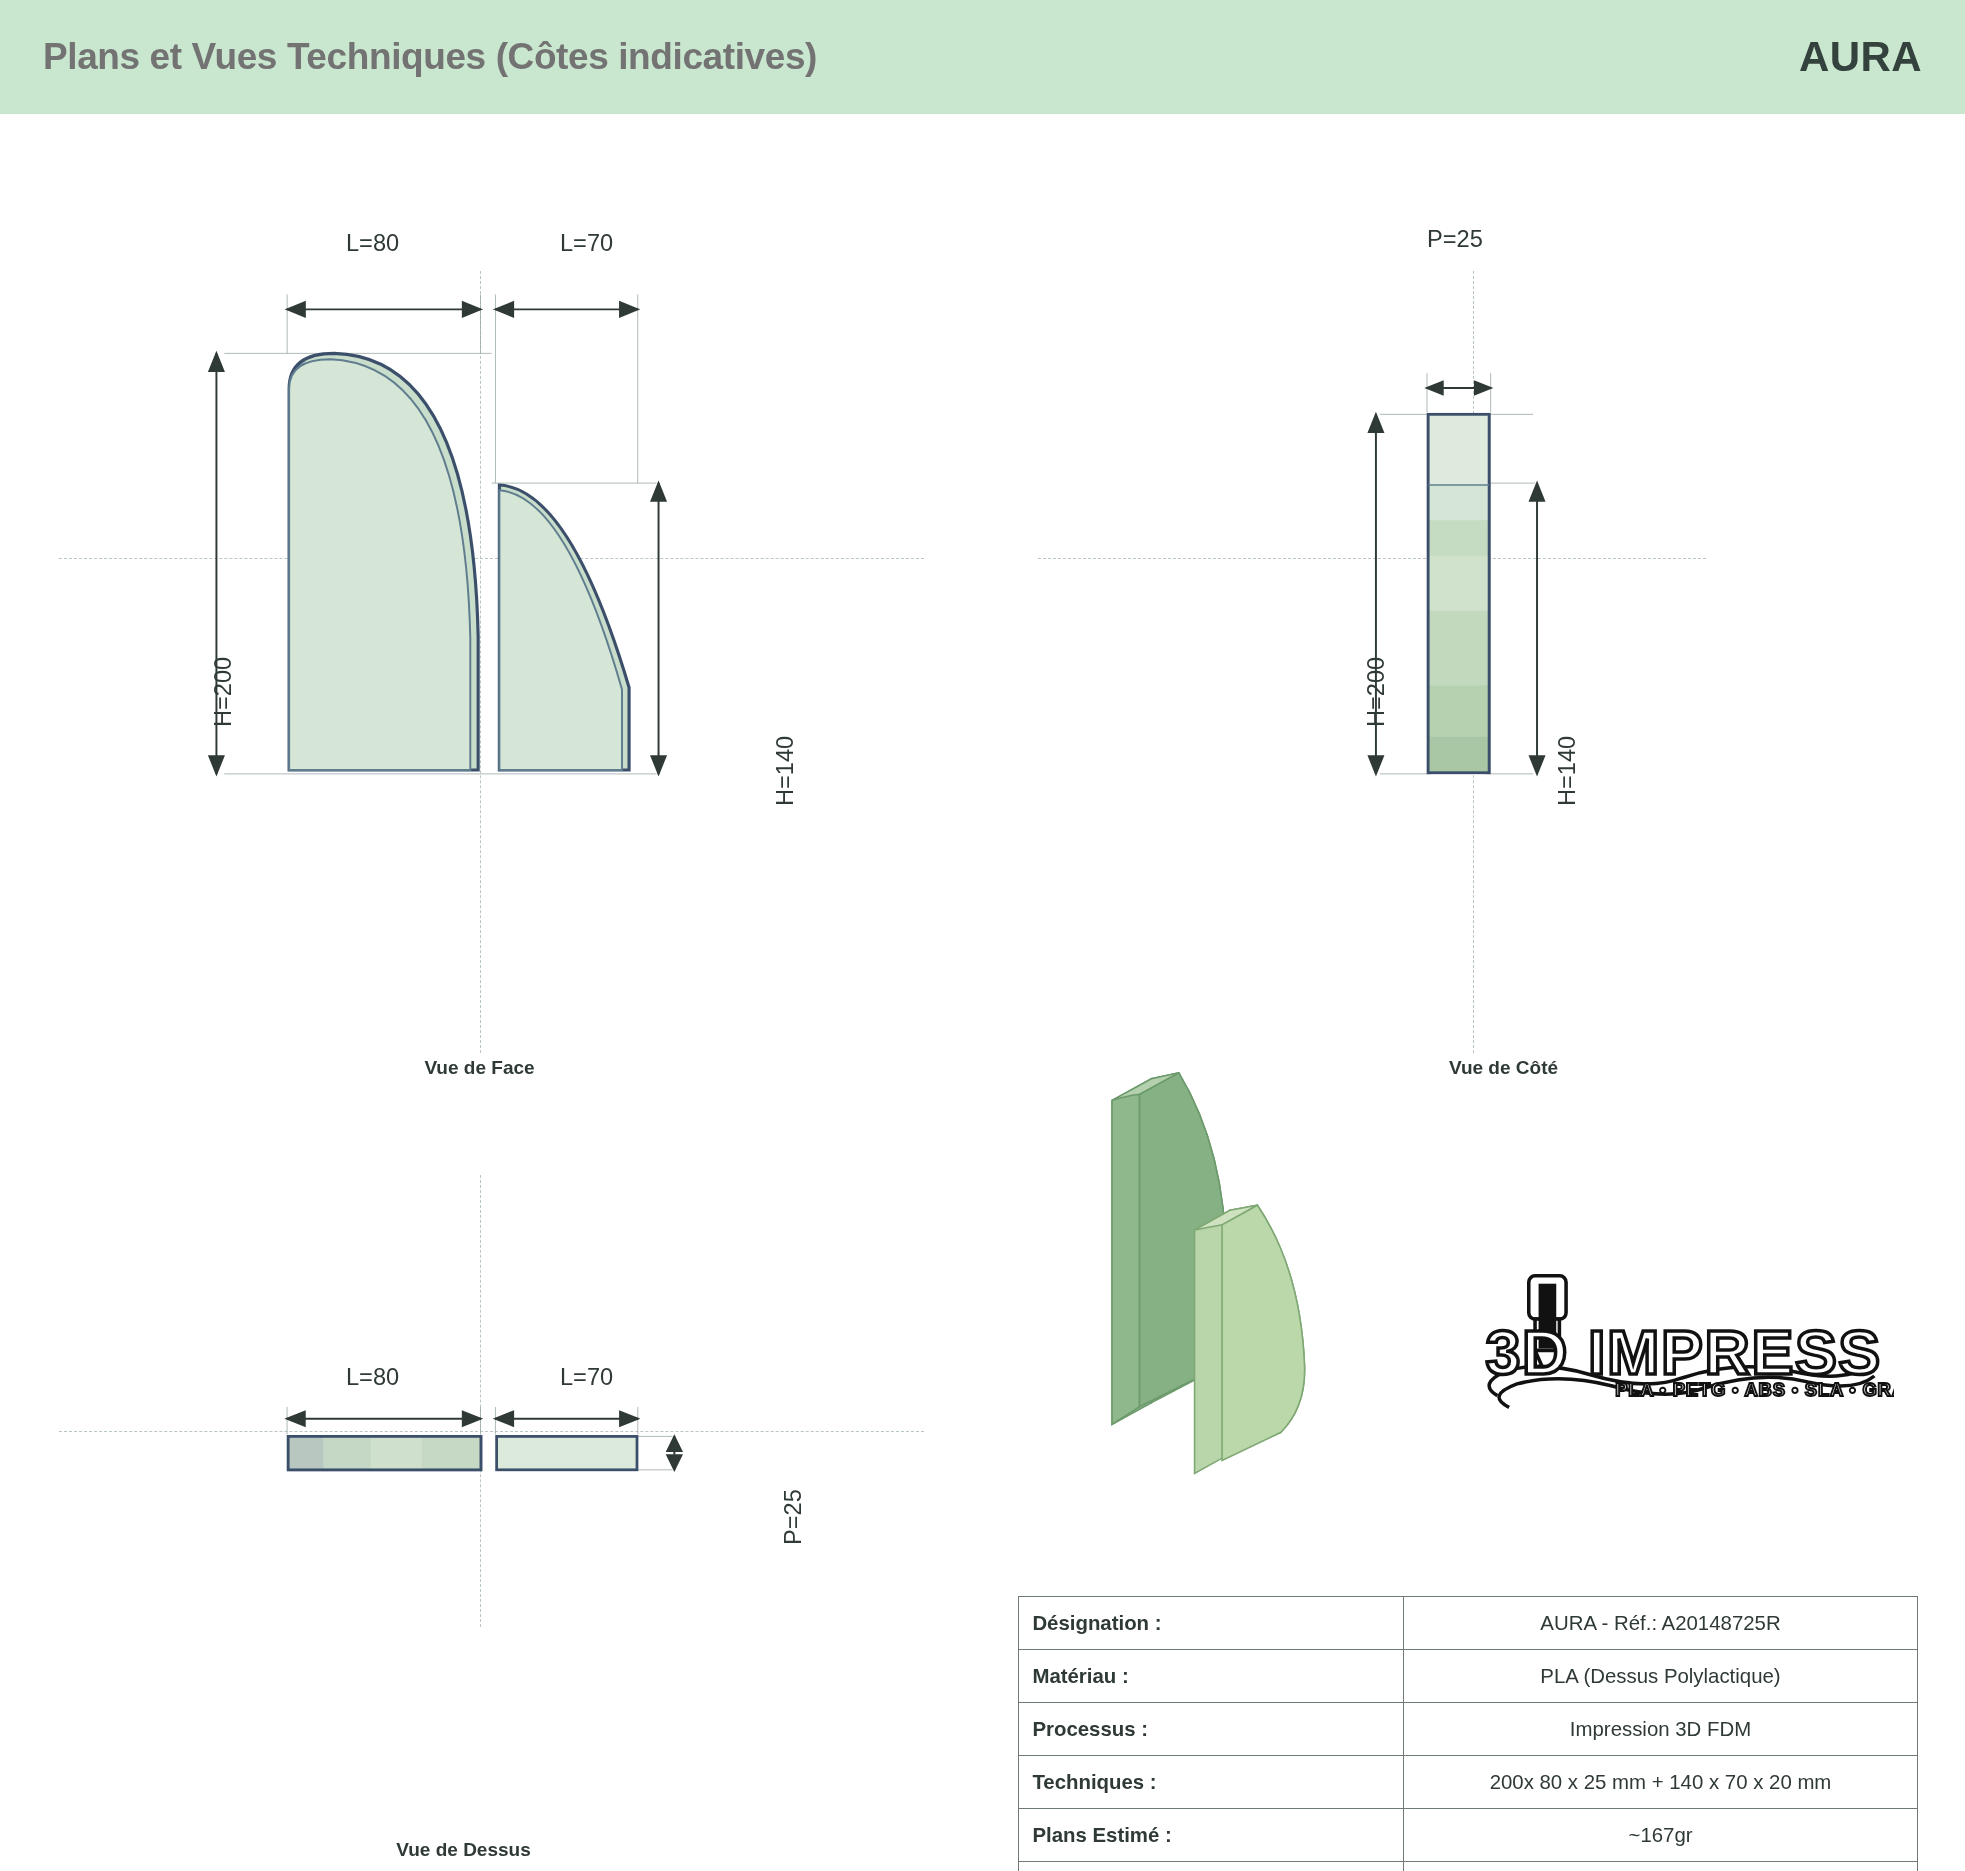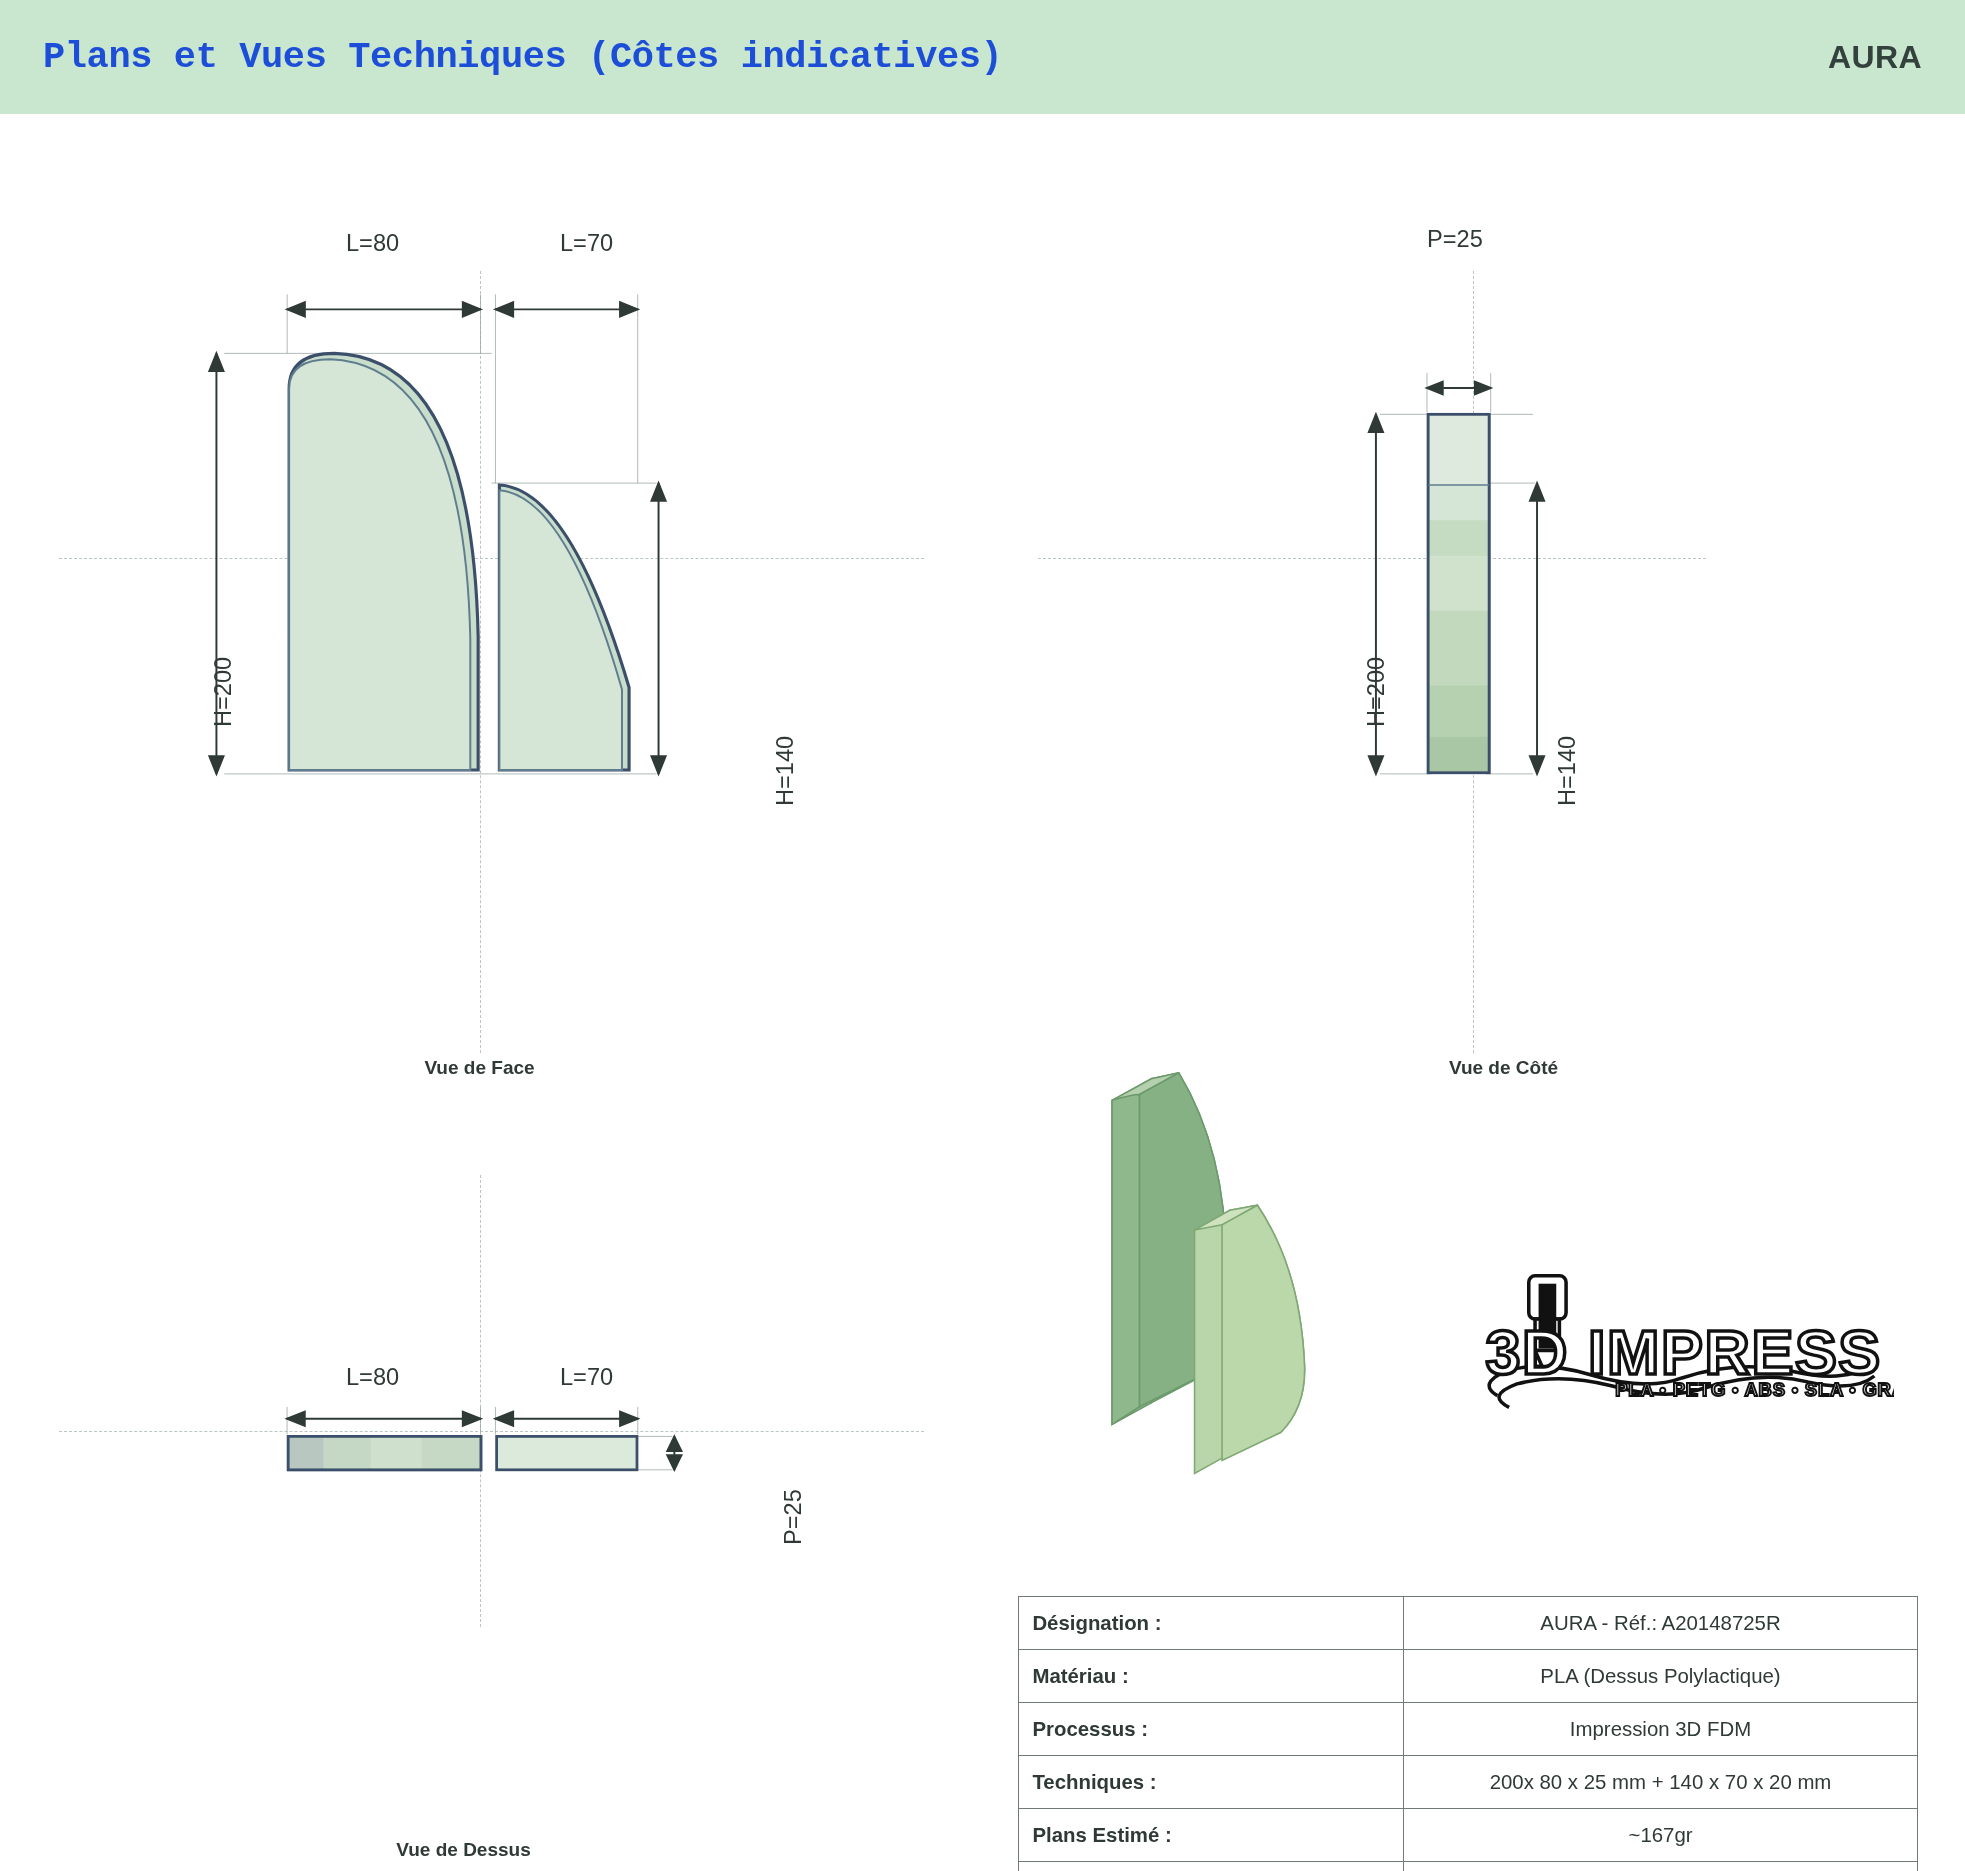--- a/index.html
+++ b/index.html
@@ -22,26 +22,25 @@
     height: 114px;
     background: #c9e7cf;
     display: flex;
     align-items: center;
     justify-content: space-between;
     padding: 0 43px;
   }
   .header-title {
     font-size: 37px;
     font-weight: bold;
-    color: #1d4ed8;
+    color: #737373;
     letter-spacing: -0.4px;
-    font-family: Liberation Mono, monospace;
   }
   .header-brand {
-    font-size: 32px;
+    font-size: 42px;
     font-weight: bold;
     color: #34423d;
     letter-spacing: 0.4px;
   }
 
   
   .sheet {
     position: absolute;
     left: 0; top: 114px;
     width: 1965px;

